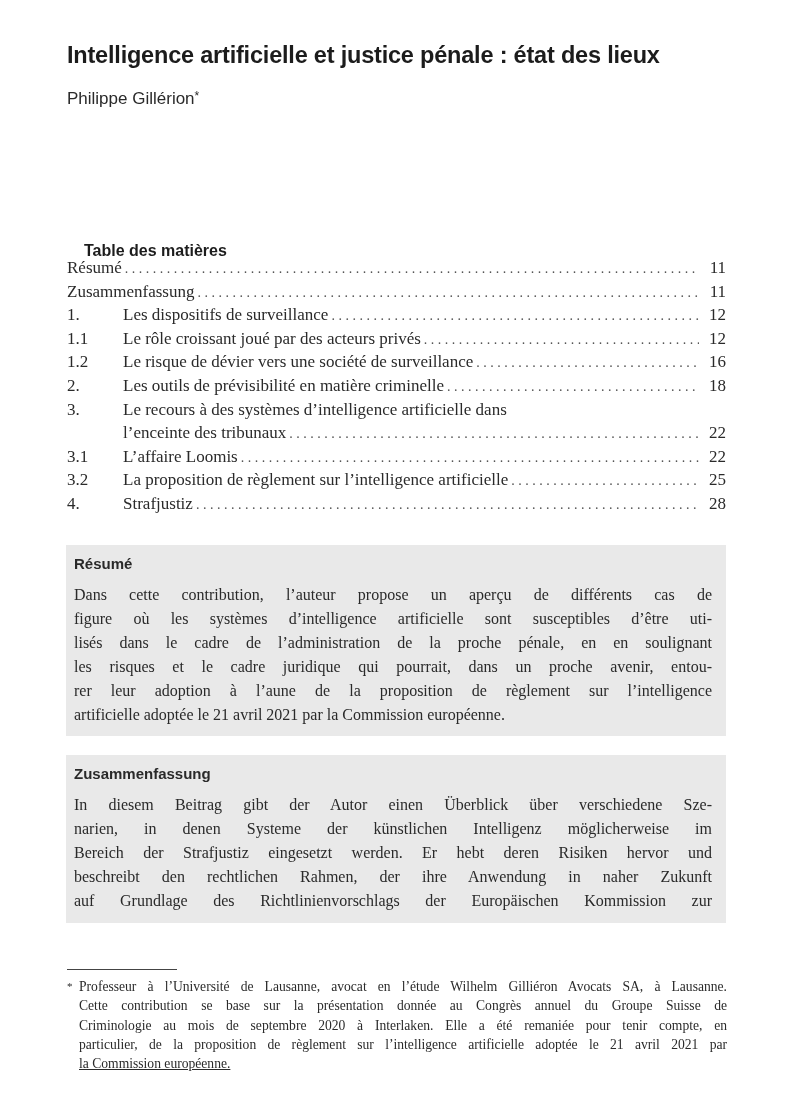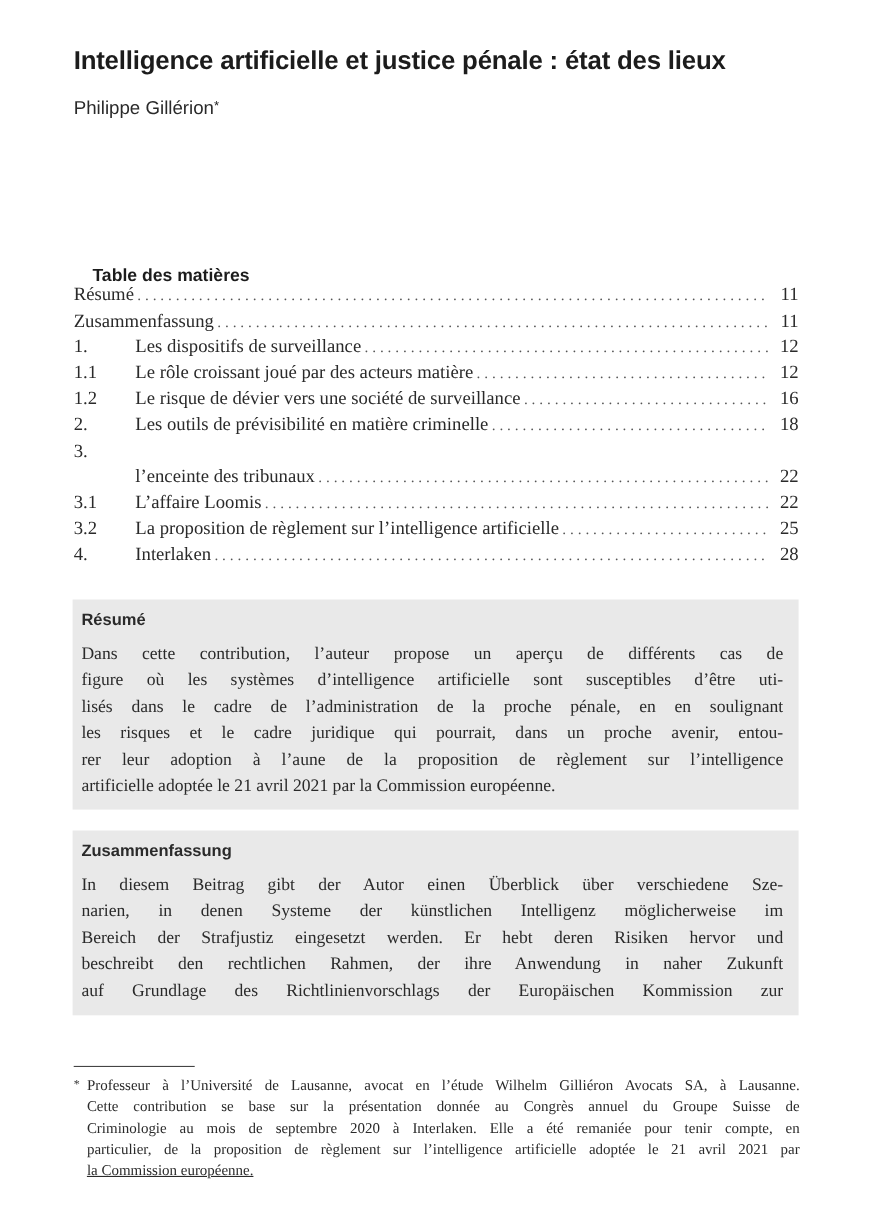--- a/index.html
+++ b/index.html
@@ -209,59 +209,60 @@
       <span class="toc-page">11</span>
     </li>
     <li class="toc-row">
       <span class="toc-num">1.</span>
       <span class="toc-title">Les dispositifs de surveillance</span>
       <span class="toc-leader"></span>
       <span class="toc-page">12</span>
     </li>
     <li class="toc-row">
       <span class="toc-num">1.1</span>
-      <span class="toc-title">Le rôle croissant joué par des acteurs matière</span>
+      <span class="toc-title">Le rôle croissant joué par des acteurs privés</span>
       <span class="toc-leader"></span>
       <span class="toc-page">12</span>
     </li>
     <li class="toc-row">
       <span class="toc-num">1.2</span>
       <span class="toc-title">Le risque de dévier vers une société de surveillance</span>
       <span class="toc-leader"></span>
       <span class="toc-page">16</span>
     </li>
     <li class="toc-row">
       <span class="toc-num">2.</span>
       <span class="toc-title">Les outils de prévisibilité en matière criminelle</span>
       <span class="toc-leader"></span>
       <span class="toc-page">18</span>
     </li>
     <li class="toc-row wrap-first">
       <span class="toc-num">3.</span>
+      <span class="toc-title">Le recours à des systèmes d’intelligence artificielle dans</span>
     </li>
     <li class="toc-row toc-cont">
       <span class="toc-title">l’enceinte des tribunaux</span>
       <span class="toc-leader"></span>
       <span class="toc-page">22</span>
     </li>
     <li class="toc-row">
       <span class="toc-num">3.1</span>
       <span class="toc-title">L’affaire Loomis</span>
       <span class="toc-leader"></span>
       <span class="toc-page">22</span>
     </li>
     <li class="toc-row">
       <span class="toc-num">3.2</span>
       <span class="toc-title">La proposition de règlement sur l’intelligence artificielle</span>
       <span class="toc-leader"></span>
       <span class="toc-page">25</span>
     </li>
     <li class="toc-row">
       <span class="toc-num">4.</span>
-      <span class="toc-title">Interlaken</span>
+      <span class="toc-title">Strafjustiz</span>
       <span class="toc-leader"></span>
       <span class="toc-page">28</span>
     </li>
   </ul>
 
   <section class="abstract-box fr">
     <h3 class="abstract-heading">Résumé</h3>
     <p class="abstract-body">
       <span class="abstract-line">Dans cette contribution, l’auteur propose un aperçu de différents cas de</span>
       <span class="abstract-line">figure où les systèmes d’intelligence artificielle sont susceptibles d’être uti-</span>

